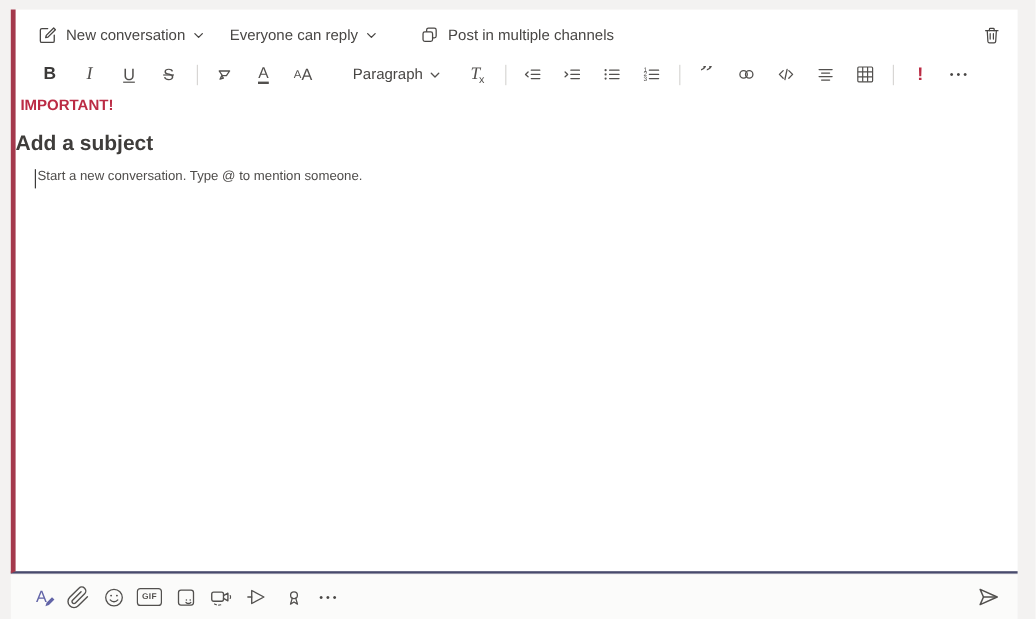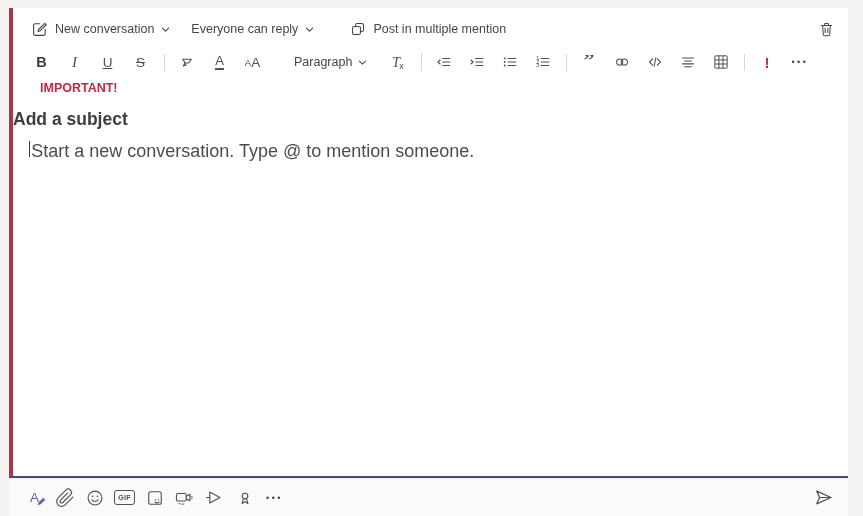--- a/index.html
+++ b/index.html
@@ -24,23 +24,23 @@
   .glyph-s{font-size:13.5px;text-decoration:line-through;}
   .fontcolor-a{display:inline-block;font-size:13px;line-height:13px;border-bottom:2px solid currentColor;padding-bottom:1px;}
   .fs-small{font-size:9.5px;}
   .fs-large{font-size:13.5px;}
   .para-label{font-size:12.5px;color:var(--text-color,#484644);margin-right:5px;}
   .clear-t{font-family:"Liberation Serif",serif;font-style:italic;font-size:14.5px;}
   .clear-x{font-size:9px;margin-left:-1px;align-self:flex-end;line-height:15px;}
   .quote-glyph{font-family:"Liberation Serif",serif;font-weight:700;font-size:22px;line-height:10px;height:14px;overflow:hidden;}
   .imp-mark{font-size:15px;font-weight:700;color:var(--important-red,#bb2b44);}
   .dots{font-size:9px;letter-spacing:2.5px;color:var(--text-color,#484644);}
-  .important-banner{margin:5px 0 0 27px;font-size:12.5px;font-weight:700;color:var(--important-red,#bb2b44);flex:0 0 auto;}
+  .important-banner{margin:5px 0 0 4px;font-size:12.5px;font-weight:700;color:var(--important-red,#bb2b44);flex:0 0 auto;}
   .subject{margin:14px 0 0 0;font-size:17.5px;font-weight:600;color:var(--subject-color,#3f3d3b);flex:0 0 auto;cursor:text;}
-  .body-row{margin:11px 0 0 16px;font-size:18px;color:#4e4c4a;flex:1 1 auto;cursor:text;display:flex;align-items:flex-start;text-align:right;}
+  .body-row{margin:11px 0 0 16px;font-size:11px;color:#4e4c4a;flex:1 1 auto;cursor:text;display:flex;align-items:flex-start;text-align:right;}
   .caret{display:inline-block;width:1.2px;height:16px;background:#3b3a39;margin-right:1px;flex:0 0 auto;}
   .footer{position:absolute;left:9px;top:479px;width:839px;height:37px;background:var(--footer-bg,#fbfbfa);
           display:flex;align-items:center;padding:0 12px 0 15px;box-sizing:border-box;}
   .ft-btn{display:flex;align-items:center;justify-content:center;background:none;border:none;padding:0;
           width:21px;height:24px;margin-right:9px;color:var(--icon-color,#52504e);cursor:pointer;}
   .fmt-toggle{position:relative;color:var(--format-active,#6264a7);}
   .fmt-toggle .fmt-a{font-size:13.5px;font-weight:400;}
   .fmt-toggle svg{position:absolute;right:-2px;bottom:3px;}
   .gif-box{display:flex;align-items:center;justify-content:center;width:20px;height:13px;
            border:1.3px solid currentColor;border-radius:3px;font-size:7px;font-weight:700;letter-spacing:.2px;}
@@ -69,21 +69,21 @@
         <svg width="11" height="11" viewBox="0 0 12 12" fill="none" stroke="currentColor" stroke-width="1.2" stroke-linecap="round" stroke-linejoin="round">
             <path d="M2.6 4.4L6 7.8l3.4-3.4"></path>
           </svg>
       </button>
 
       <button class="tb-btn" style="margin-left:14px;">
         <svg width="18" height="18" viewBox="0 0 24 24" fill="none" stroke="currentColor" stroke-width="1.4" stroke-linejoin="round">
           <rect x="8.7" y="4.7" width="10.6" height="10.6" rx="2"></rect>
           <rect x="4.7" y="8.7" width="10.6" height="10.6" rx="2" fill="#ffffff"></rect>
         </svg>
-        <span>Post in multiple mention</span>
+        <span>Post in multiple channels</span>
       </button>
 
       <div class="spacer"></div>
 
       <button class="tb-btn" style="margin-right:2px;">
         <svg width="19" height="19" viewBox="0 0 24 24" fill="none" stroke="currentColor" stroke-width="1.3" stroke-linecap="round" stroke-linejoin="round">
           <path d="M5.5 7h13"></path>
           <path d="M9.5 7V5.4c0-.5.4-.9.9-.9h3.2c.5 0 .9.4.9.9V7"></path>
           <path d="M7.2 7l.7 11.3c.1.9.8 1.6 1.7 1.6h4.8c.9 0 1.6-.7 1.7-1.6L16.8 7"></path>
           <path d="M10.3 10.2v5.6M13.7 10.2v5.6"></path>

